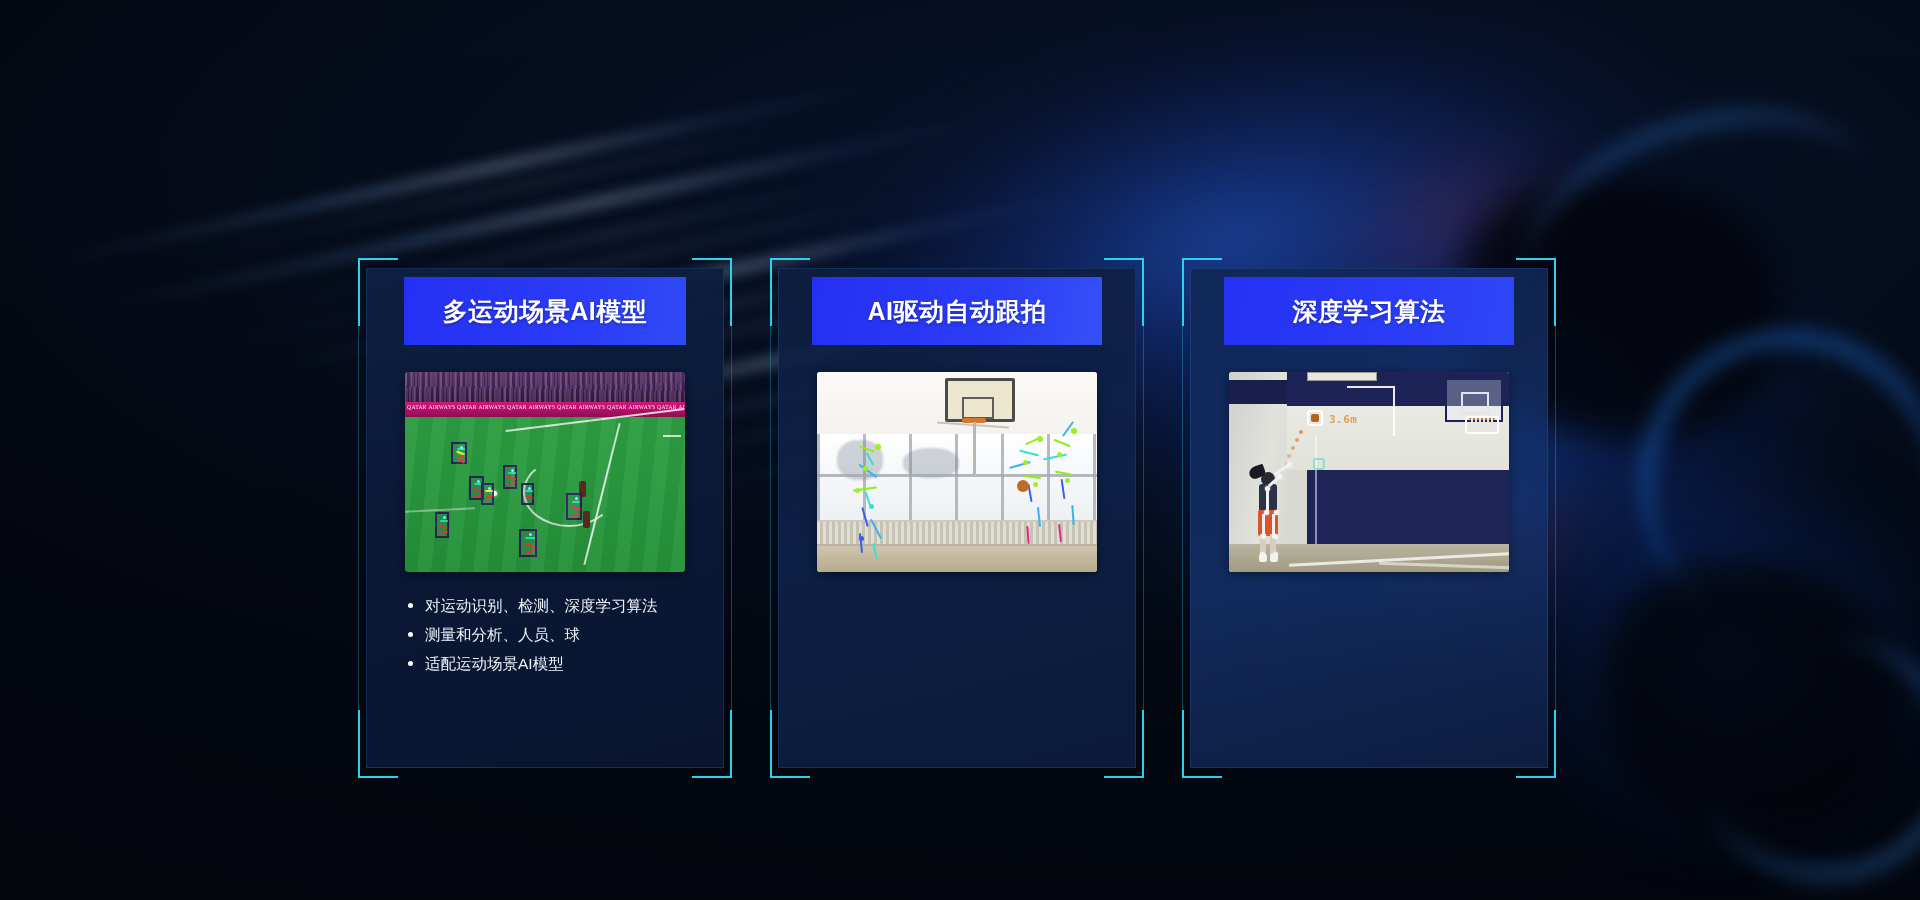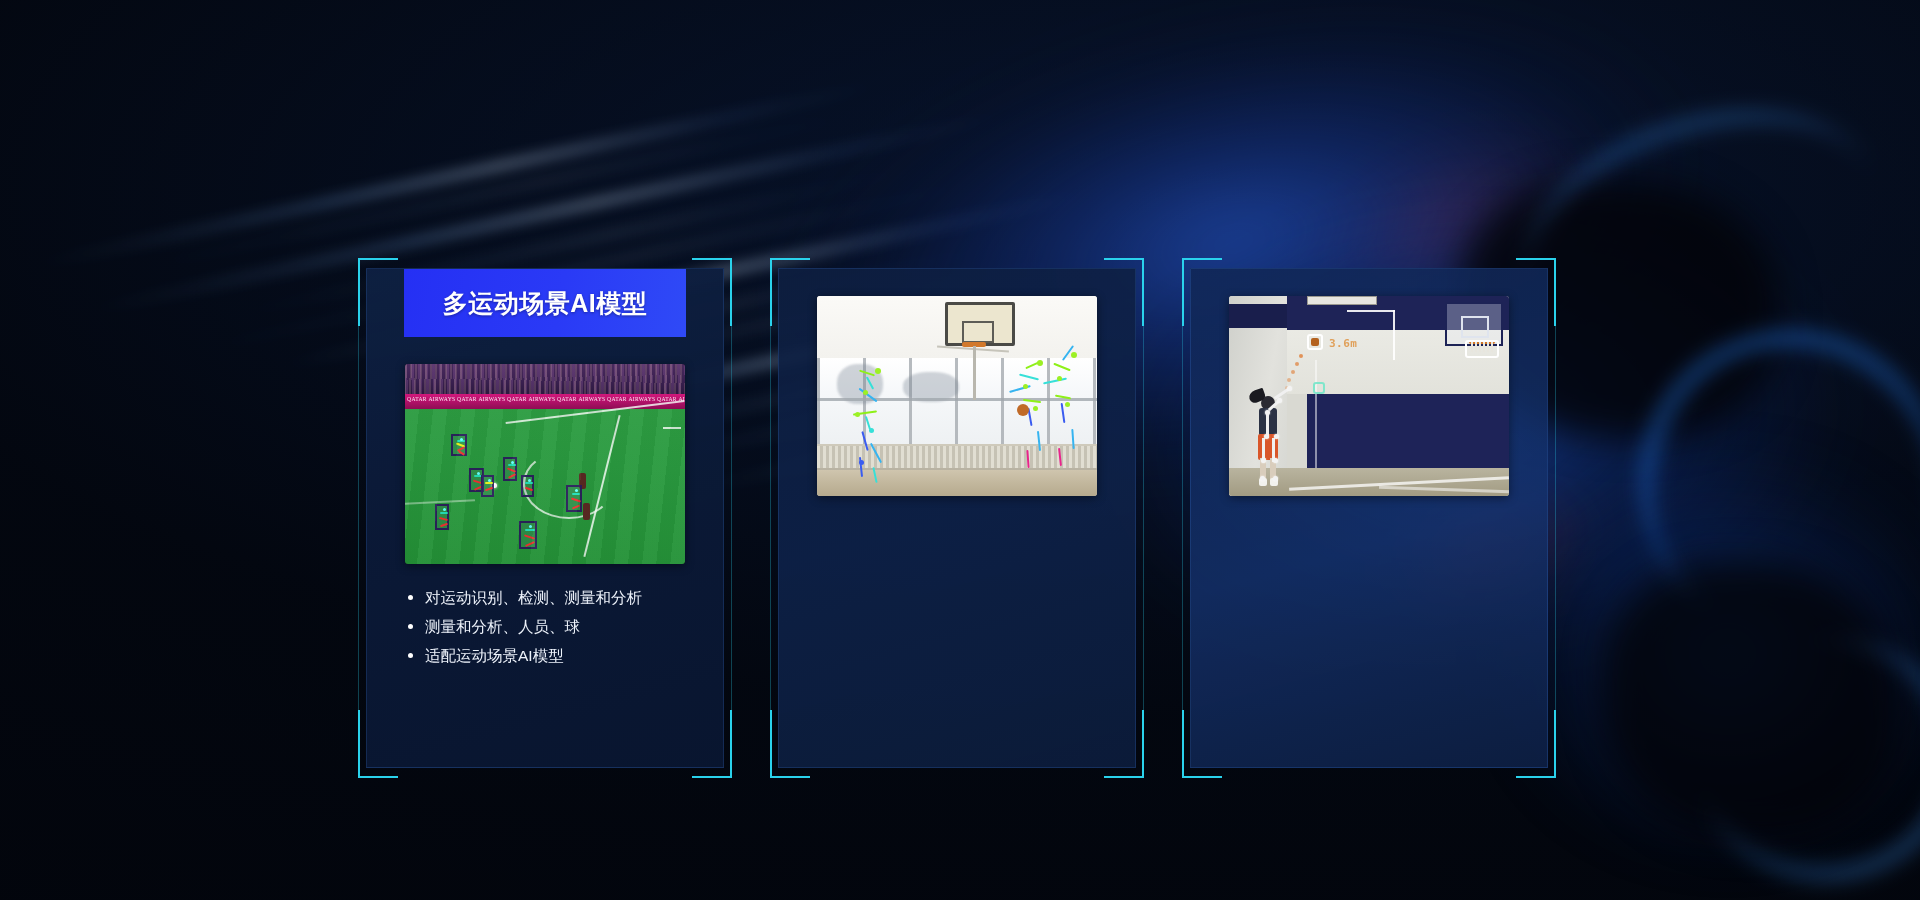--- a/index.html
+++ b/index.html
@@ -93,21 +93,21 @@
     position:absolute; left:8px; top:10px; right:8px; bottom:10px;
     background:linear-gradient(165deg, rgba(14,32,66,.96) 0%, rgba(11,26,56,.95) 45%, rgba(9,22,48,.96) 100%);
     border:1px solid rgba(60,120,210,.22);
     display:flex; flex-direction:column; align-items:center;
     overflow:hidden;
   }
   .panel.p2{ background:linear-gradient(165deg, rgba(13,30,64,.90) 0%, rgba(14,34,74,.88) 50%, rgba(12,28,60,.92) 100%); }
   .panel.p3{ background:linear-gradient(165deg, rgba(16,38,84,.86) 0%, rgba(20,50,110,.80) 55%, rgba(14,32,70,.88) 100%); }
 
   .card-title{
-    width:282px; height:68px;
+    margin-top:8px; width:282px; height:68px;
     background:linear-gradient(100deg,#2530f4 0%,#2a3af6 55%,#2f4af7 100%);
     display:flex; align-items:center; justify-content:center;
     color:#fff; font-size:25px; font-weight:700; letter-spacing:.5px;
     text-shadow:0 1px 3px rgba(0,0,0,.35);
   }
   .card-title.t2{ width:290px; background:linear-gradient(100deg,#2530f4 0%,#2b3cf6 60%,#3550f8 100%); }
   .card-title.t3{ width:290px; background:linear-gradient(100deg,#2631f5 0%,#2a3bf6 55%,#2e46f7 100%); }
 
   .media{
     margin-top:27px; width:280px; height:200px; position:relative; overflow:hidden;
@@ -348,21 +348,21 @@
                 <div class="sl" style="left:3px; top:13px; width:11px; background:#f03030; transform:rotate(18deg);"></div>
                 <div class="sl" style="left:4px; top:20px; width:10px; background:#f03030; transform:rotate(-24deg);"></div>
                 <div class="dot" style="left:8px; top:2px; background:#6ff;"></div>
               </div>
             </div>
           </div>
         </div>
 
         <div class="body">
           <ul class="bullets">
-            <li>对运动识别、检测、测量和分析</li>
+            <li>对运动识别、检测、深度学习算法</li>
             <li>测量和分析、人员、球</li>
             <li>适配运动场景AI模型</li>
           </ul>
         </div>
       </div>
     </div>
 
     <div class="card">
       <div class="frame">
         <span class="v tl-v"></span>
@@ -371,20 +371,21 @@
           <span class="h tr-h"></span>
         <span class="v bl-v"></span>
           <span class="h bl-h"></span>
         <span class="v br-v"></span>
           <span class="h br-h"></span>
         <span class="rail-l"></span>
           <span class="rail-r"></span>
       </div>
 
       <div class="panel p2">
+        <div class="card-title t2">AI驱动自动跟拍</div>
 
         <div class="media">
           <div class="gym">
             <div class="gym-wallhi"></div>
             <div class="windows">
               <div class="tree" style="left:20px; top:6px; width:46px; height:40px;"></div>
               <div class="tree" style="left:86px; top:14px; width:56px; height:30px;"></div>
             </div>
             <div class="win-mid"></div>
             <div class="radiator"></div>
@@ -453,20 +454,21 @@
           <span class="h tr-h"></span>
         <span class="v bl-v"></span>
           <span class="h bl-h"></span>
         <span class="v br-v"></span>
           <span class="h br-h"></span>
         <span class="rail-l"></span>
           <span class="rail-r"></span>
       </div>
 
       <div class="panel p3">
+        <div class="card-title t3">深度学习算法</div>
 
         <div class="media">
           <div class="court">
             <div class="c-upperwall"></div>
             <div class="c-wall-mid"></div>
             <div class="c-pad-upper"></div>
             <div class="c-pad-lower"></div>
             <div class="c-leftcol">
               <div class="c-leftcol-dark"></div>
             </div>

